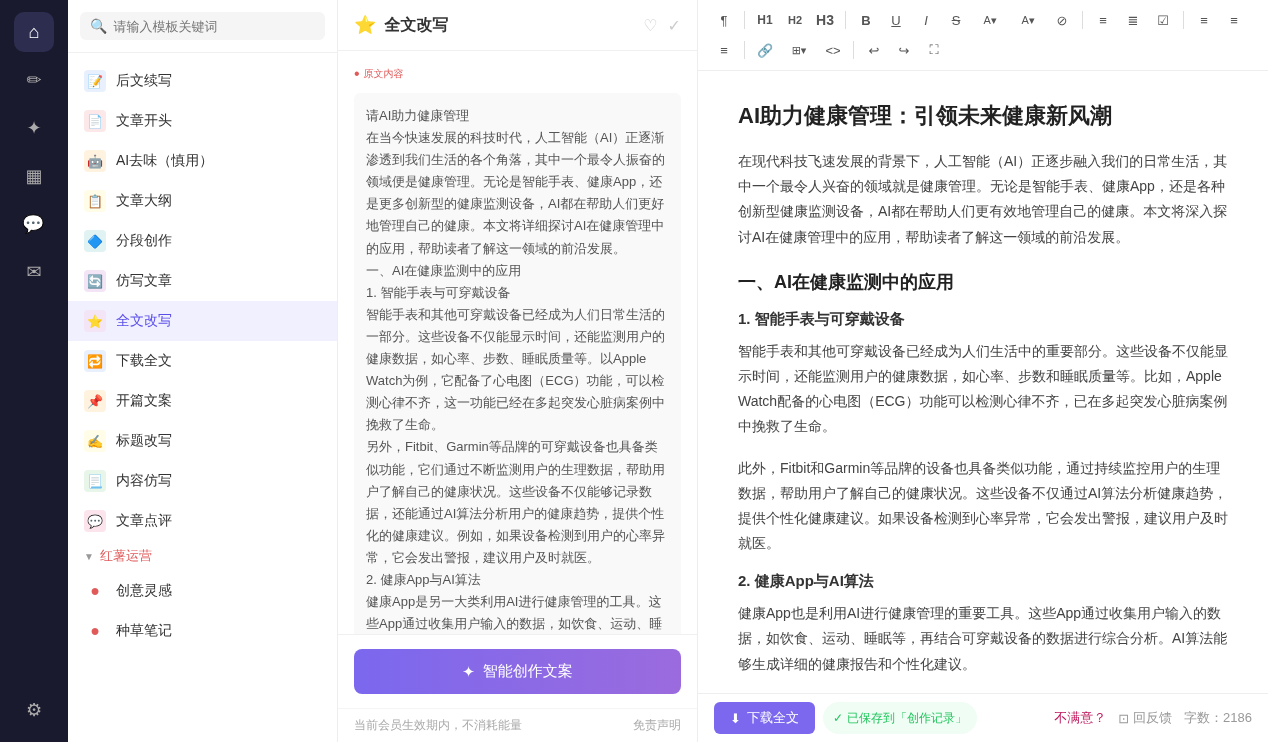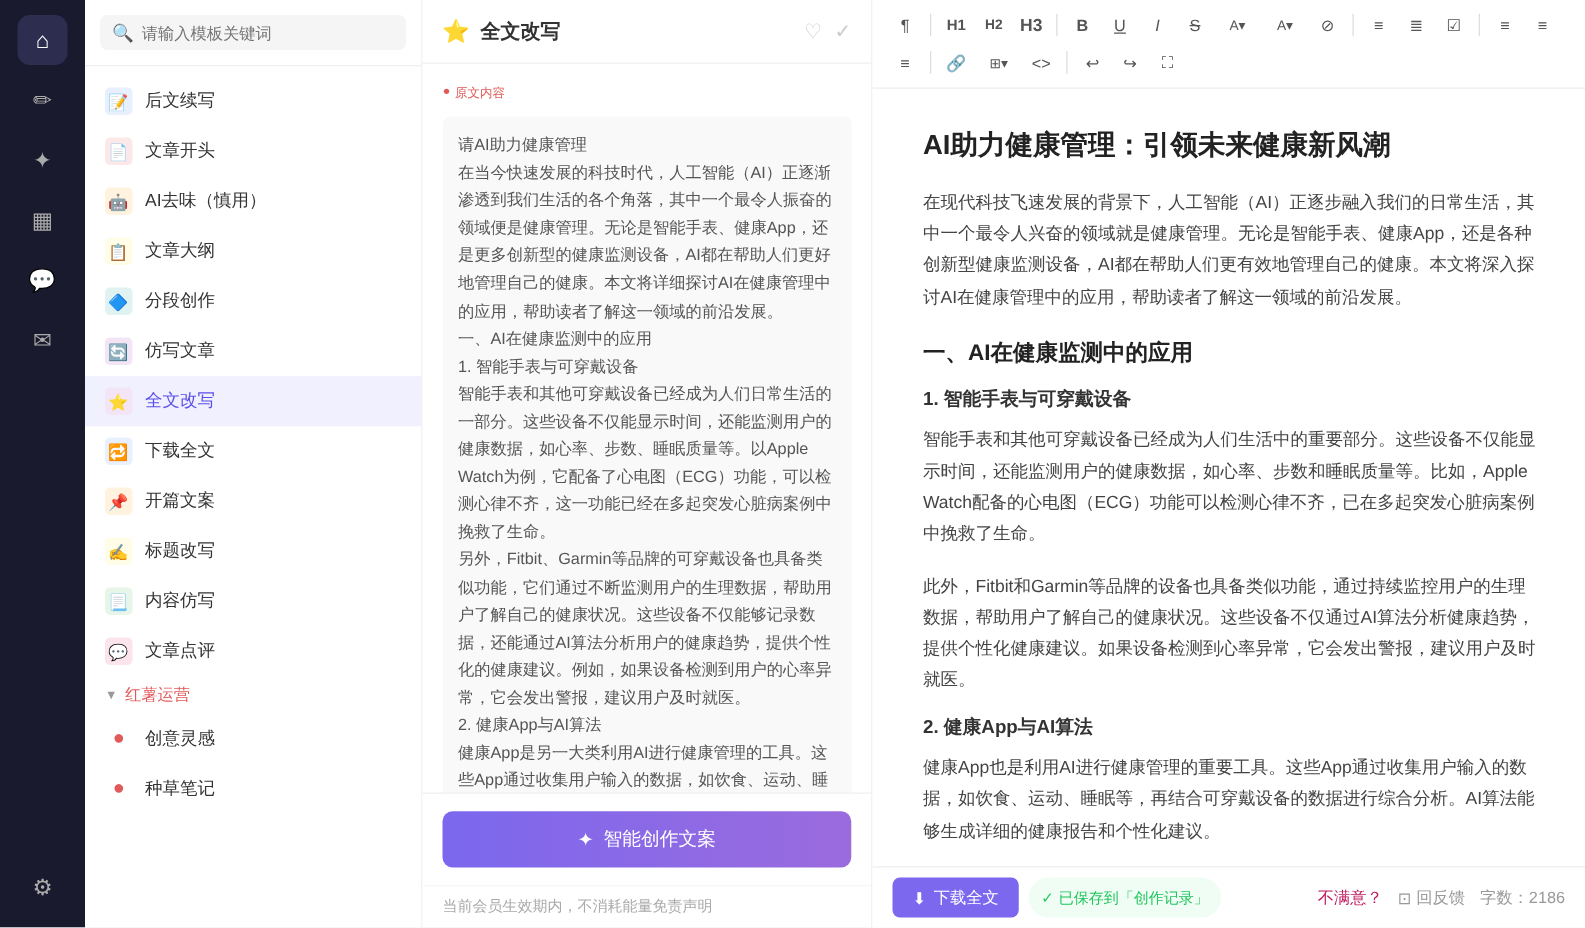--- a/index.html
+++ b/index.html
@@ -172,20 +172,21 @@
       cursor: pointer;
       display: flex;
       align-items: center;
       justify-content: center;
       gap: 8px;
     }
 
     .content-footer {
       padding: 8px 16px;
       display: flex;
+      justify-content: space-between;
       font-size: 12px;
       color: #aaa;
       border-top: 1px solid #f5f5f5;
     }
 
     
     .editor-panel {
       flex: 1;
       background: #fff;
       display: flex;

